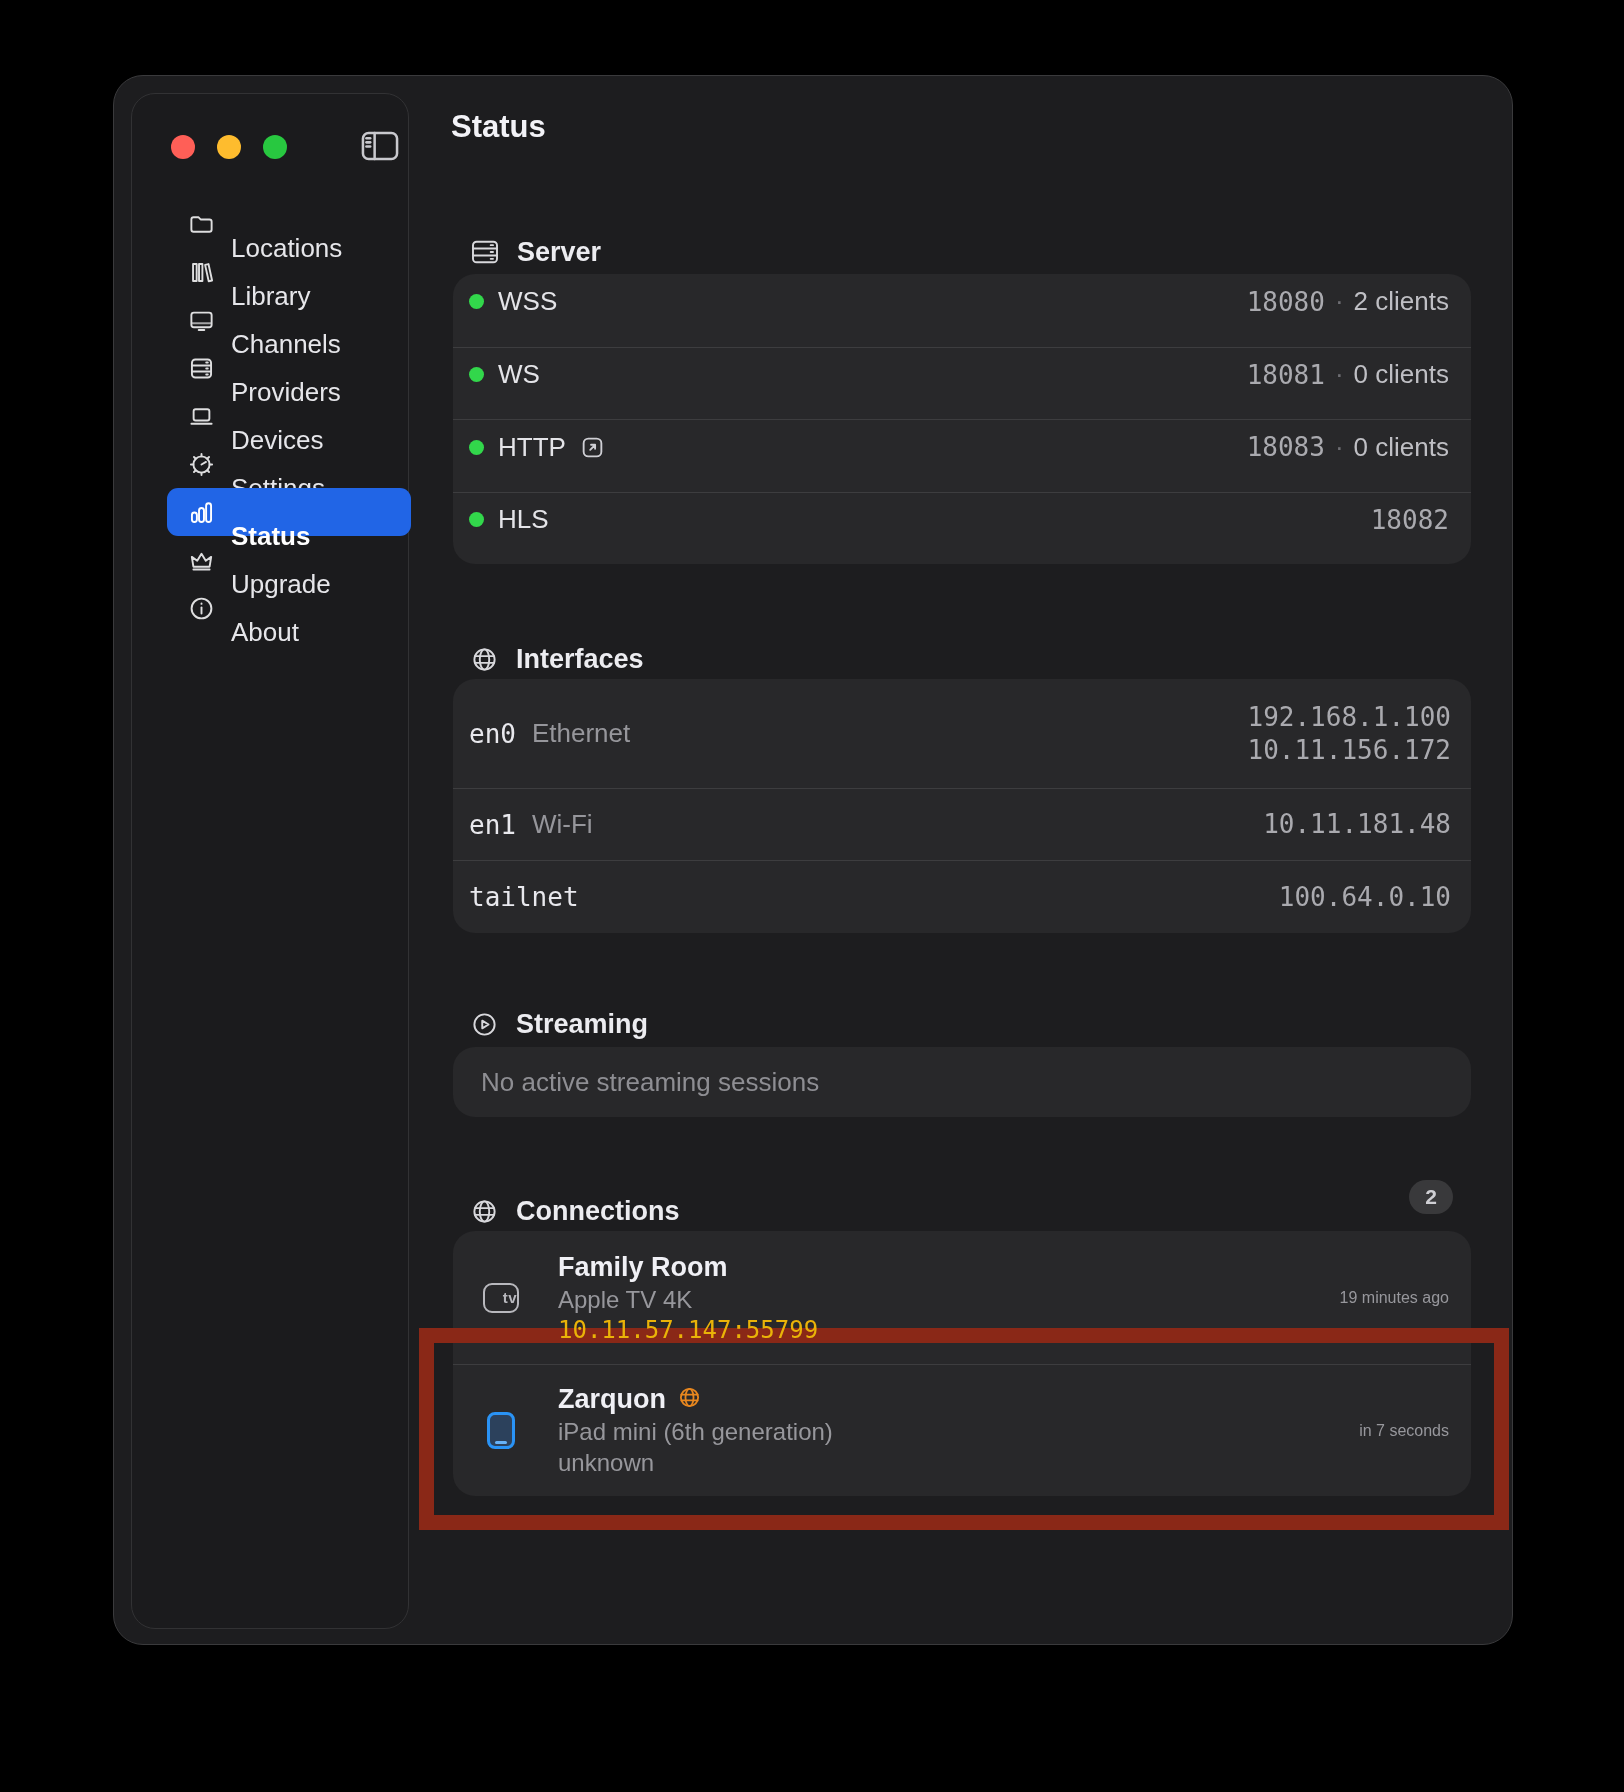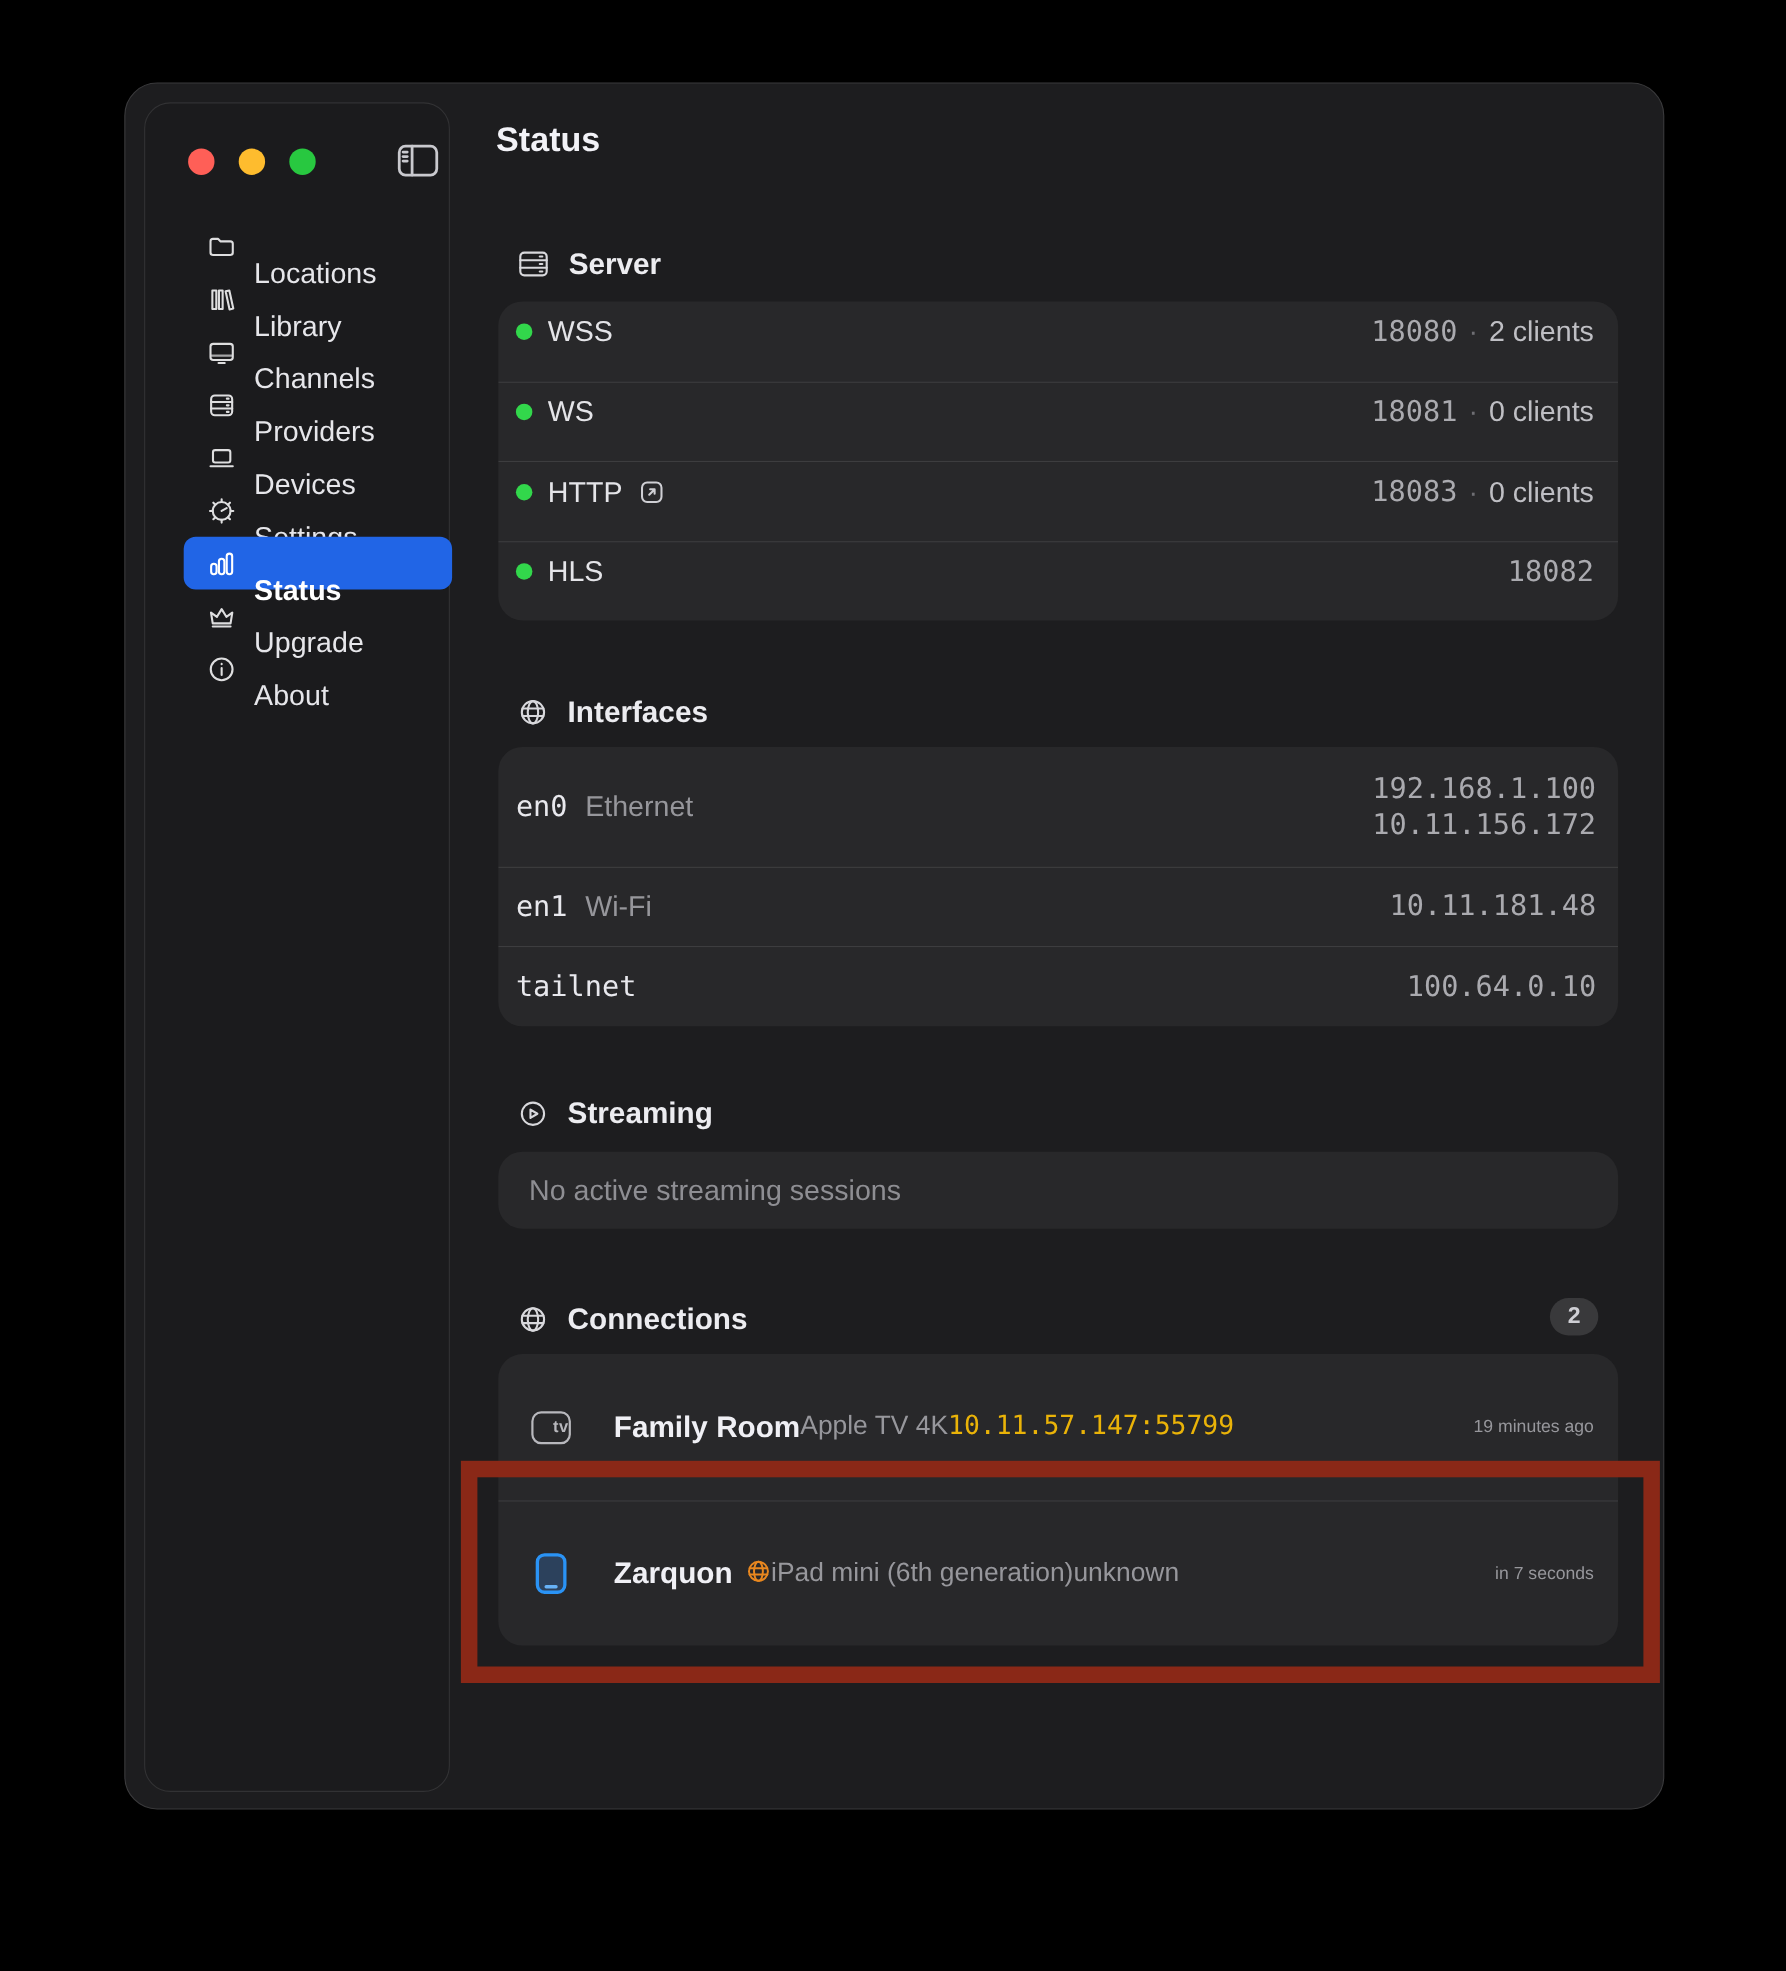--- a/index.html
+++ b/index.html
@@ -18,21 +18,21 @@
 
   .side-item{position:absolute;left:35px;width:244px;height:48px;border-radius:11px;
              display:flex;align-items:center;padding-left:20px;box-sizing:border-box;gap:16px;}
   .side-item .lbl{font-size:26px;font-weight:500;color:#e6e6ea;margin-top:48px;}
   .side-item.selected{background:#2165e6;}
   .side-item.selected .lbl{color:#ffffff;font-weight:600;}
   .sicon{width:28px;height:28px;flex:0 0 28px;display:flex;align-items:center;justify-content:center;}
   .sicon svg{stroke:#dededf;fill:none;stroke-width:1.7;stroke-linecap:round;stroke-linejoin:round;}
   .side-item.selected .sicon svg{stroke:#fff;}
 
-  .sec-head{position:absolute;left:357px;height:32px;display:flex;align-items:center;gap:18px;}
+  .sec-head{position:absolute;left:357px;height:32px;display:flex;align-items:center;gap:18px;margin-top:12px;}
   .sec-head .ttl{font-size:27px;font-weight:700;color:#ececf0;}
   .sec-head svg{stroke:#d8d8dc;fill:none;stroke-width:1.7;stroke-linecap:round;stroke-linejoin:round;}
 
   .card{position:absolute;left:339px;width:1018px;background:#28282a;border-radius:22px;
         box-sizing:border-box;overflow:hidden;}
   .srow{display:flex;align-items:center;padding:0 22px 17px 16px;box-sizing:border-box;height:72.5px;}
   .srow + .srow{border-top:1px solid #3d3d3f;margin:0 0;}
   .dot{width:15px;height:15px;border-radius:50%;background:#32d74b;margin-right:14px;flex:0 0 15px;}
   .srv-name{font-size:26px;color:#e4e4e8;}
   .open-ic{margin-left:14px;width:25px;height:25px;}
@@ -51,21 +51,21 @@
 
   .empty-msg{font-size:26px;color:#8e8e93;}
 
   .badge{position:absolute;left:1295px;top:1104px;width:44px;height:34px;border-radius:17px;
          background:#39393b;color:#cfcfd4;font-size:21px;font-weight:600;
          display:flex;align-items:center;justify-content:center;}
 
   .crow{position:relative;display:flex;align-items:center;padding-left:30px;box-sizing:border-box;}
   .crow + .crow{border-top:1px solid #3d3d3f;}
   .conn-icon{width:36px;flex:0 0 36px;display:flex;align-items:center;justify-content:center;}
-  .conn-text{margin-left:39px;display:flex;flex-direction:row;}
+  .conn-text{margin-left:39px;display:flex;flex-direction:column;}
   .conn-name-line{display:flex;align-items:center;gap:12px;}
   .conn-name{font-size:27px;font-weight:700;color:#f0f0f5;line-height:33px;}
   .conn-dev{font-size:24px;color:#97979c;line-height:31px;}
   .conn-address{font-size:24px;color:#eab308;line-height:30px;position:relative;z-index:45;}
   .conn-time{position:absolute;right:22px;top:50%;transform:translateY(-50%);
              font-size:16px;color:#97979c;}
   .atv{width:58px;height:30px;border:2.5px solid #b8b8bd;border-radius:9px;box-sizing:border-box;
        display:flex;align-items:center;justify-content:flex-end;
        color:#b8b8bd;font-size:15px;font-weight:600;letter-spacing:.5px;}
   .ipad{width:28px;height:37px;border:3.5px solid #2a93f5;border-radius:8px;box-sizing:border-box;

